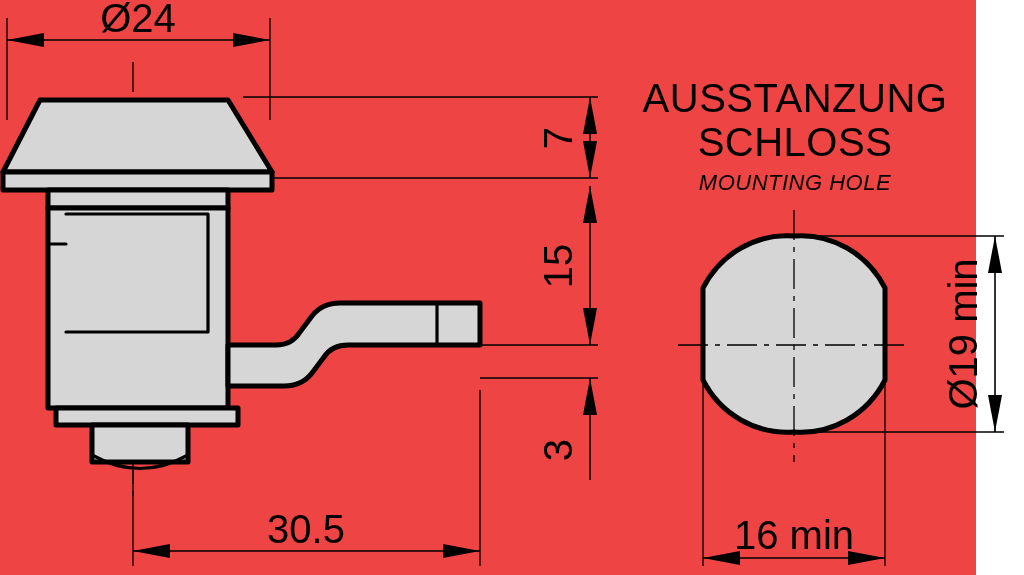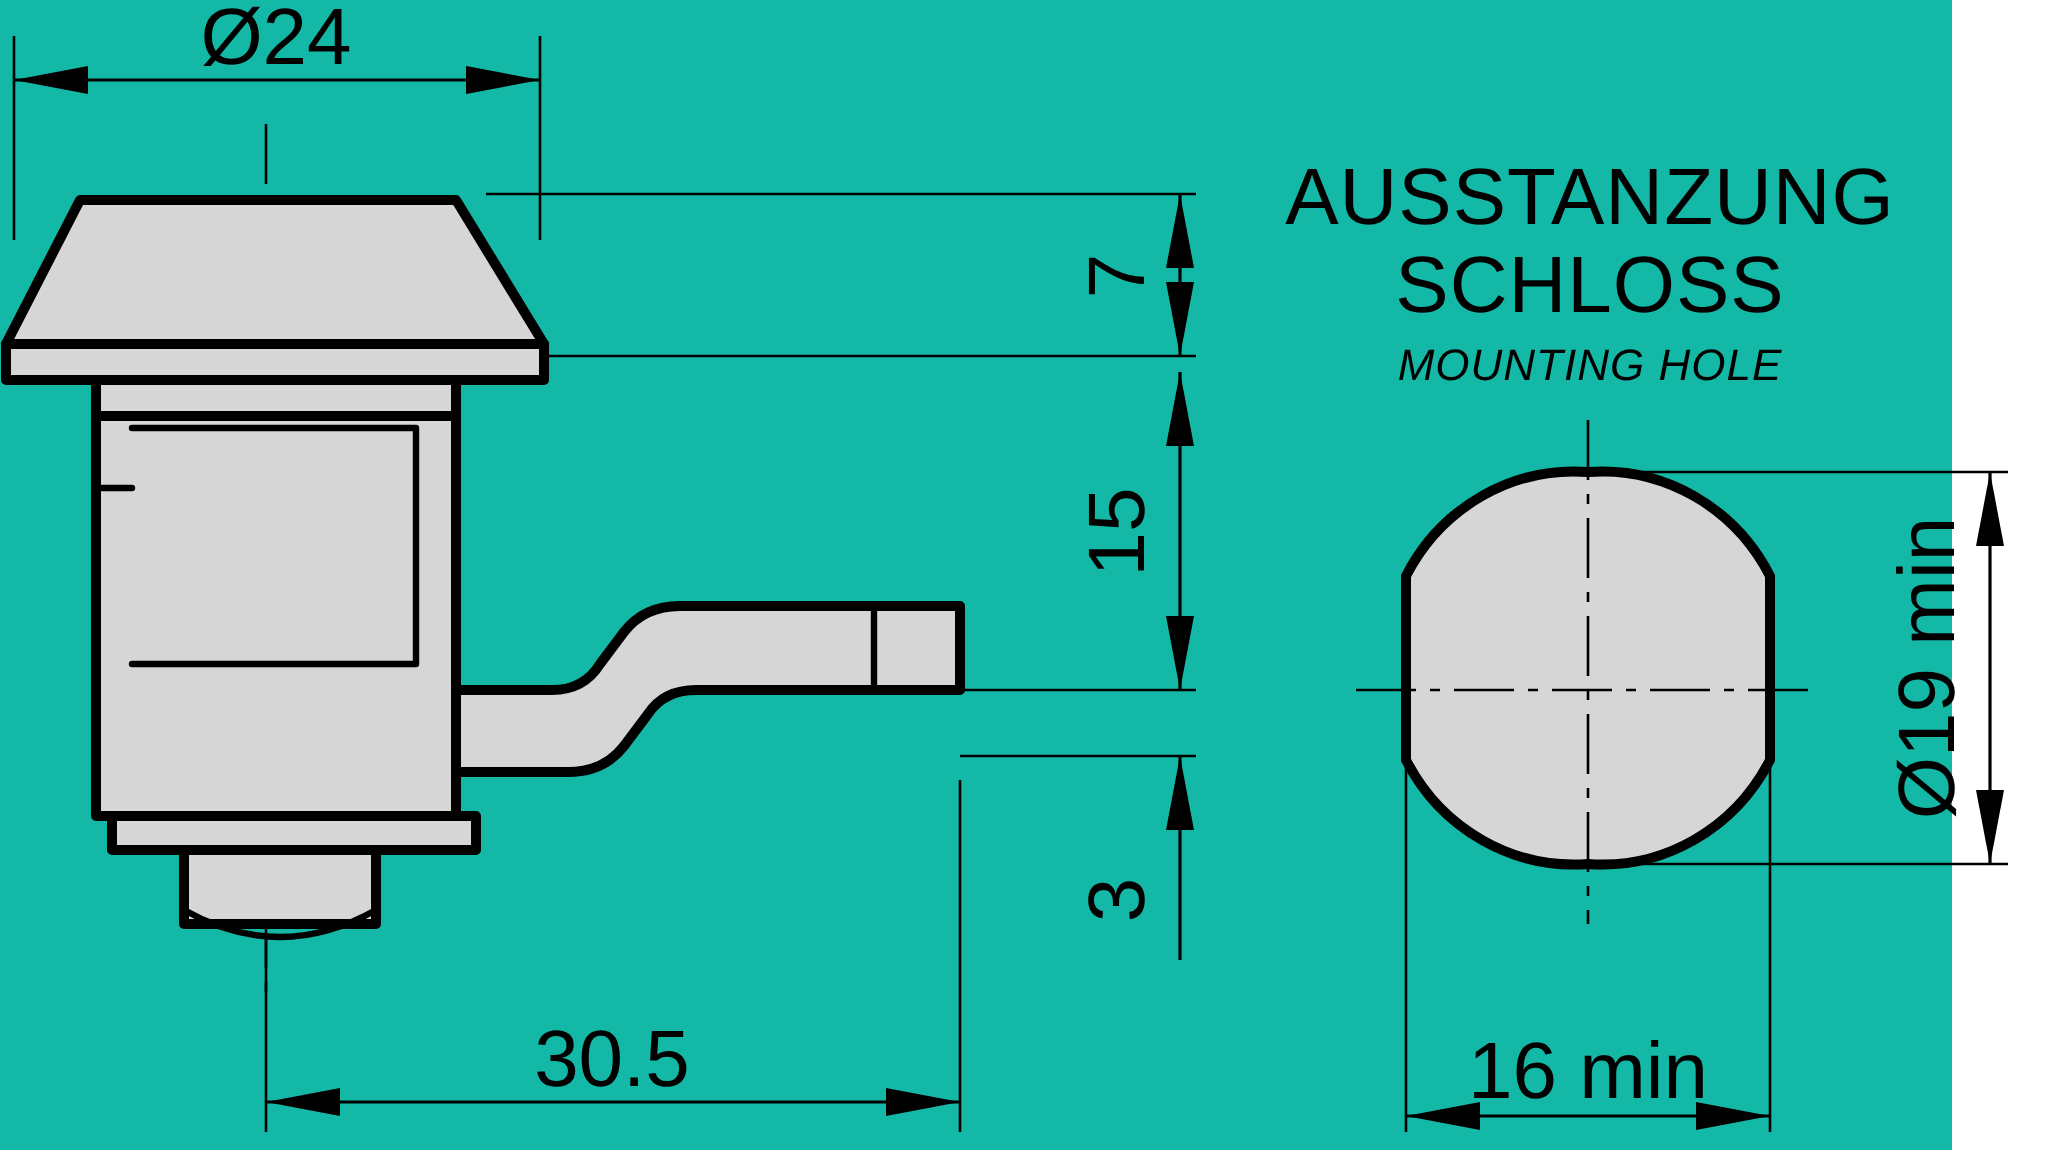--- a/index.html
+++ b/index.html
@@ -10,21 +10,21 @@
   body {
     width: 1024px;
     height: 575px;
     font-family: "Liberation Sans", sans-serif;
     overflow: hidden;
   }
   #drawing-root {
     position: relative;
     width: 976px;
     height: 575px;
-    background: #14b8a6;
+    background: #ef4444;
   }
   svg#tech-drawing {
     display: block;
     width: 1024px;
     height: 575px;
   }
   .part-fill {
     fill: #d6d6d6;
     stroke: #000000;
     stroke-width: 5;

